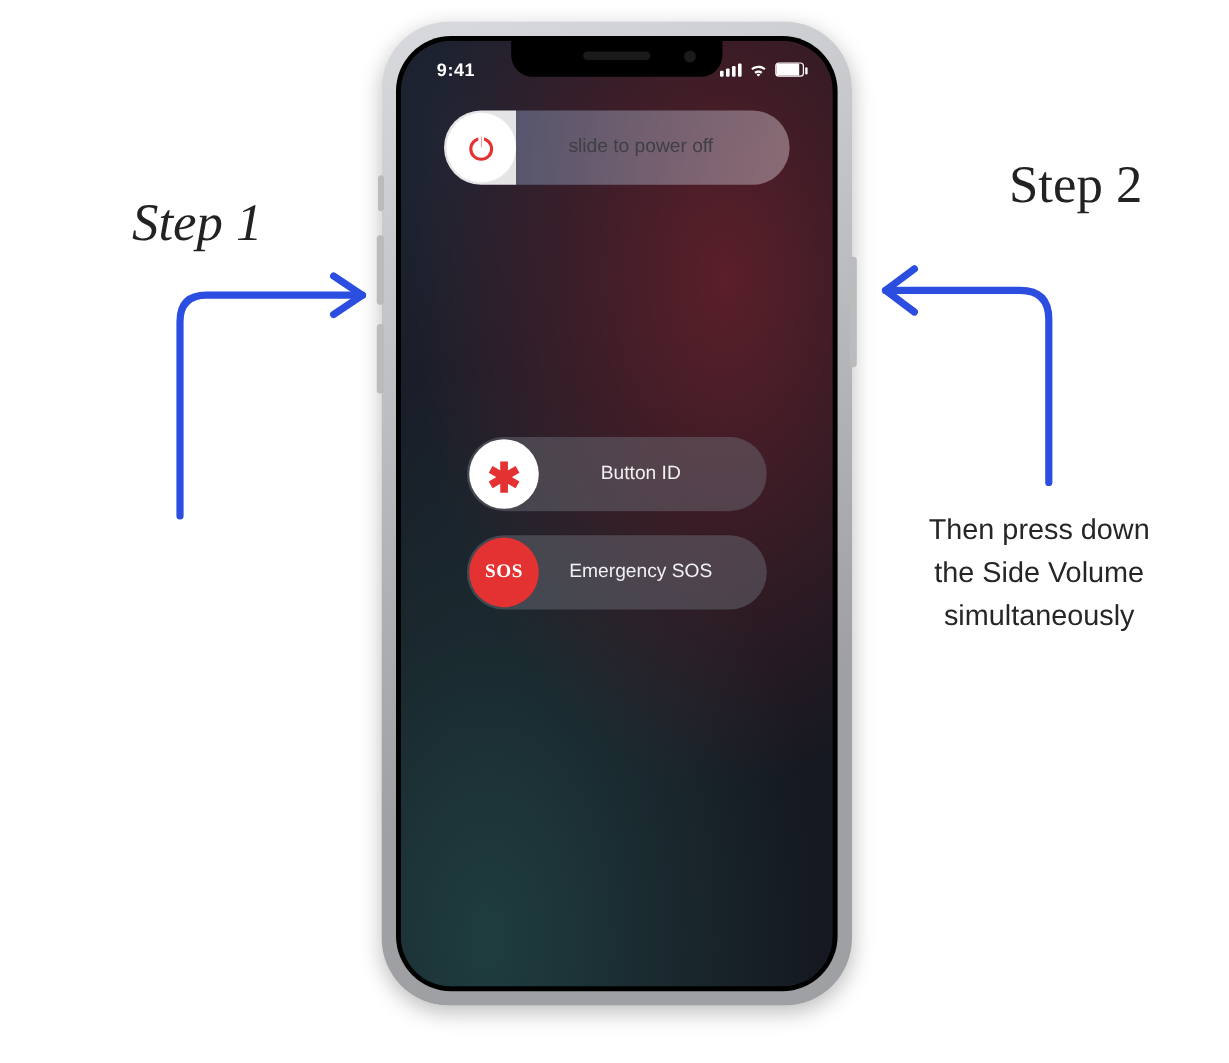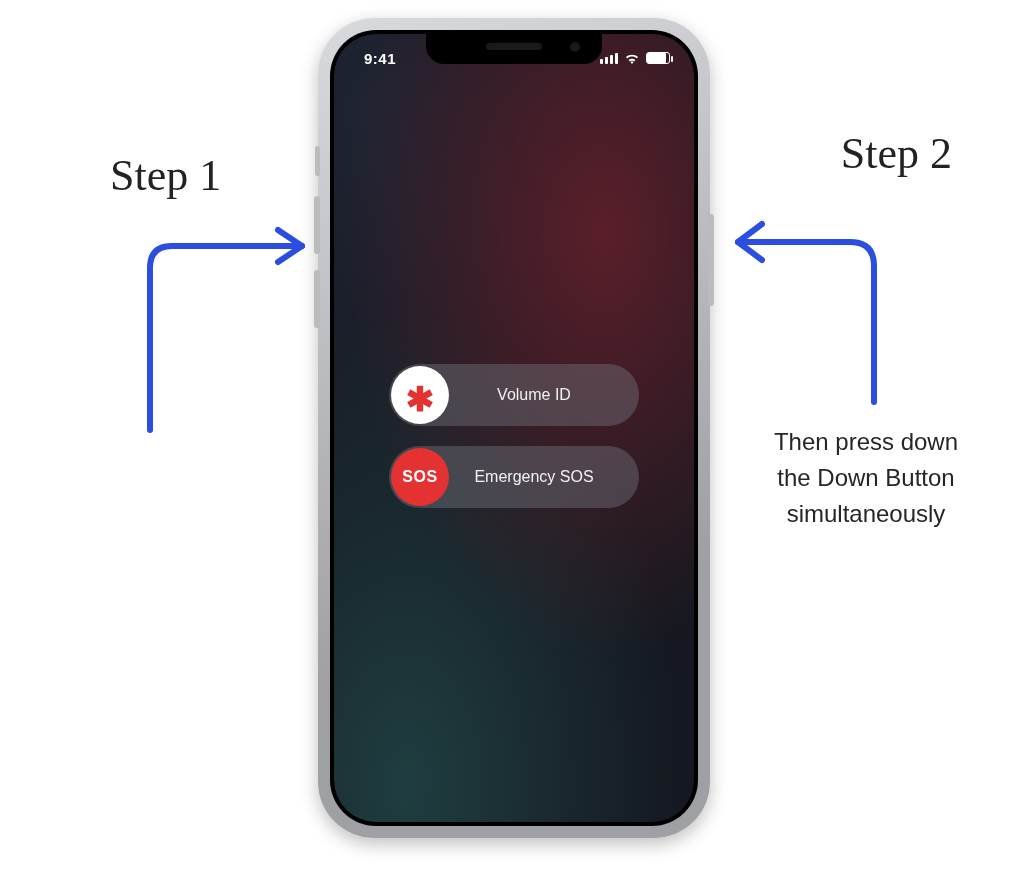--- a/index.html
+++ b/index.html
@@ -139,21 +139,21 @@
   .slider-medical{
     top:330px; width:250px;
     background: rgba(120,125,135,.40);
     backdrop-filter: blur(2px);
   }
   .slider-sos{
     top:412px; width:250px;
     background: rgba(120,125,135,.40);
   }
   .slider-sos .knob{ background:#e43131;}
-  .sos-text{ color:#fff; font-weight:700; font-size:16px; letter-spacing:.5px;}
+  .sos-text{ color:#fff; font-weight:700; font-size:16px; letter-spacing:.5px;font-family:Liberation Serif, serif;}
 
   .power-icon svg{width:26px;height:26px;display:block;}
   .asterisk-icon{color:#e43131;font-size:34px;font-weight:700;line-height:1;transform:translateY(4px);}
 
   
   .cancel-wrap{
     position:absolute;
     left:50%; transform:translateX(-50%);
     bottom:34px;
     text-align:center;
@@ -170,21 +170,21 @@
   .cancel-label{font-size:12px;font-weight:600;}
 
   
   .step-title{
     position:absolute;
     font-size:44px;
     font-weight:400;
     color:#222;
     font-family: Georgia, "Times New Roman", serif;
   }
-  .step1-title{ left:110px; top:150px;}
+  .step1-title{ left:110px; top:160px;font-style:italic;}
   .step2-title{ right:72px; top:128px;text-align:right;}
 
   .step-body{
     position:absolute;
     font-size:24px;
     line-height:1.5;
     color:#262626;
     text-align:center;
     font-family: "Segoe UI", Arial, sans-serif;
   }
@@ -202,21 +202,21 @@
 
   <div class="step-title step1-title">Step 1</div>
   <div class="arrow" style="left:126px;top:222px">
     <svg width="200" height="210">
       <path d="M24 208 L24 46 Q24 24 46 24 L176 24" fill="none" stroke="#2b4ee0" stroke-width="6" stroke-linecap="round" stroke-linejoin="round"></path>
       <path d="M176 24 L152 8 M176 24 L152 40" fill="none" stroke="#2b4ee0" stroke-width="6" stroke-linecap="round"></path>
     </svg>
   </div>
 
   <div class="step-title step2-title">Step 2</div>
-  <div class="step-body step2-body">Then press down the Down Button simultaneously</div>
+  <div class="step-body step2-body">Then press down the Side Volume simultaneously</div>
   <div class="arrow" style="left:726px;top:198px">
     <svg width="200" height="210">
       <path d="M148 204 L148 68 Q148 44 124 44 L12 44" fill="none" stroke="#2b4ee0" stroke-width="6" stroke-linecap="round" stroke-linejoin="round"></path>
       <path d="M12 44 L36 26 M12 44 L36 62" fill="none" stroke="#2b4ee0" stroke-width="6" stroke-linecap="round"></path>
     </svg>
   </div>
 
   <div class="phone">
     <span class="chassis-btn btn-mute"></span>
     <span class="chassis-btn btn-vol-up"></span>
@@ -240,26 +240,37 @@
               <svg viewBox="0 0 24 18">
                   <path fill="#fff" d="M12 18l-2.4-2.9c1.3-1.1 3.5-1.1 4.8 0L12 18zm-5-6c2.8-2.4 7.2-2.4 10 0l-1.8 2.1c-1.8-1.5-4.6-1.5-6.4 0L7 12zM3 7.5C8 3.2 16 3.2 21 7.5l-1.8 2.1C15.1 6 8.9 6 4.8 9.6L3 7.5z"></path>
                 </svg>
             </span>
             <span class="batt">
                 <i></i>
               </span>
           </span>
         </div>
 
+        <div class="slider slider-power">
+          <span class="knob">
+            <span class="power-icon">
+              <svg viewBox="0 0 24 24">
+                  <circle cx="12" cy="13" r="8" fill="none" stroke="#e43131" stroke-width="2.4"></circle>
+                  <rect x="10.8" y="2.5" width="2.4" height="10" rx="1.2" fill="#e43131" stroke="#fff" stroke-width="2"></rect>
+                </svg>
+            </span>
+          </span>
+          <span class="label">slide to power off</span>
+        </div>
 
         <div class="slider slider-medical">
           <span class="knob">
             <span class="asterisk-icon">✱</span>
           </span>
-          <span class="label">Volume ID</span>
+          <span class="label">Button ID</span>
         </div>
 
         <div class="slider slider-sos">
           <span class="knob">
             <span class="sos-text">SOS</span>
           </span>
           <span class="label">Emergency SOS</span>
         </div>
 
 

